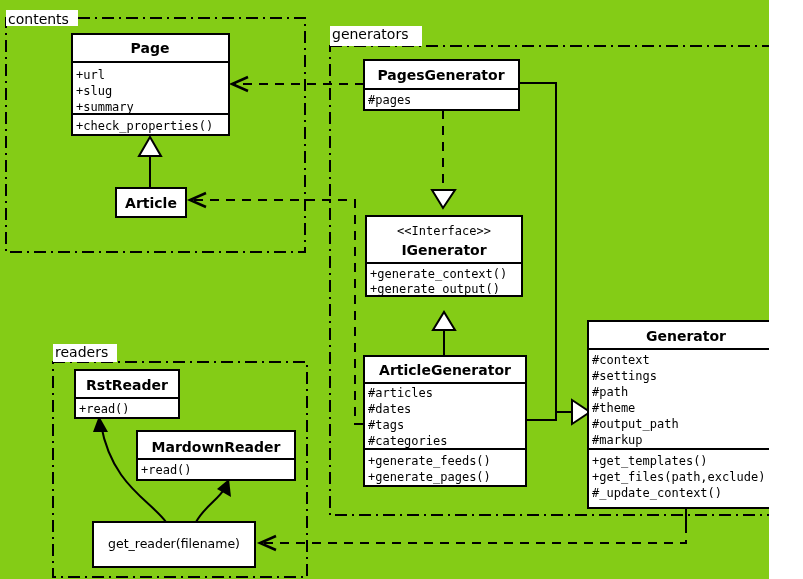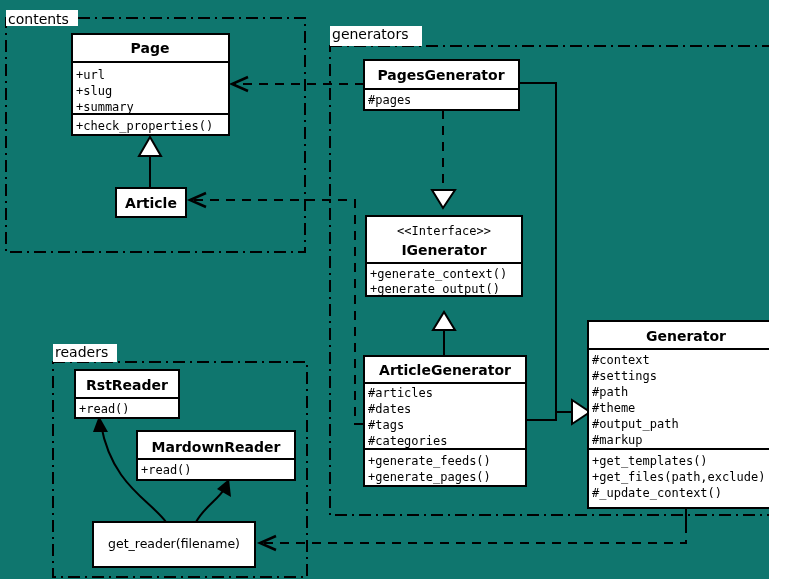--- a/index.html
+++ b/index.html
@@ -4,21 +4,21 @@
 <style>
   html, body {
     margin: 0;
     padding: 0;
     background: #ffffff;
   }
   #diagram-root {
     position: relative;
     width: 769px;
     height: 579px;
-    background: #0f766e;
+    background: #84cc16;
     font-family: "DejaVu Sans", sans-serif;
     overflow: hidden;
   }
   svg.layer {
     position: absolute;
     top: 0;
     left: 0;
     width: 803px;
     height: 579px;
   }

